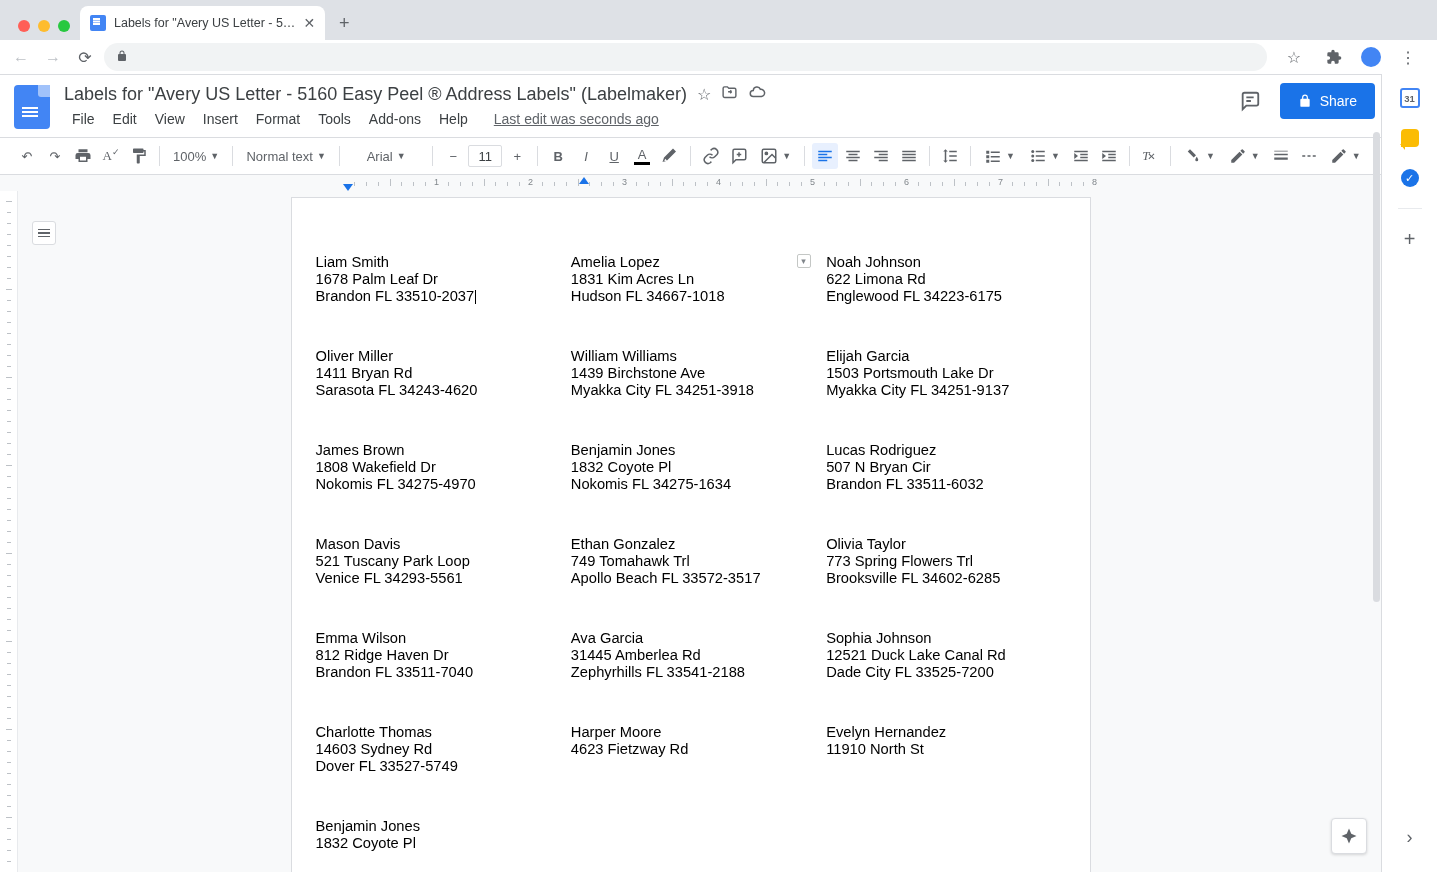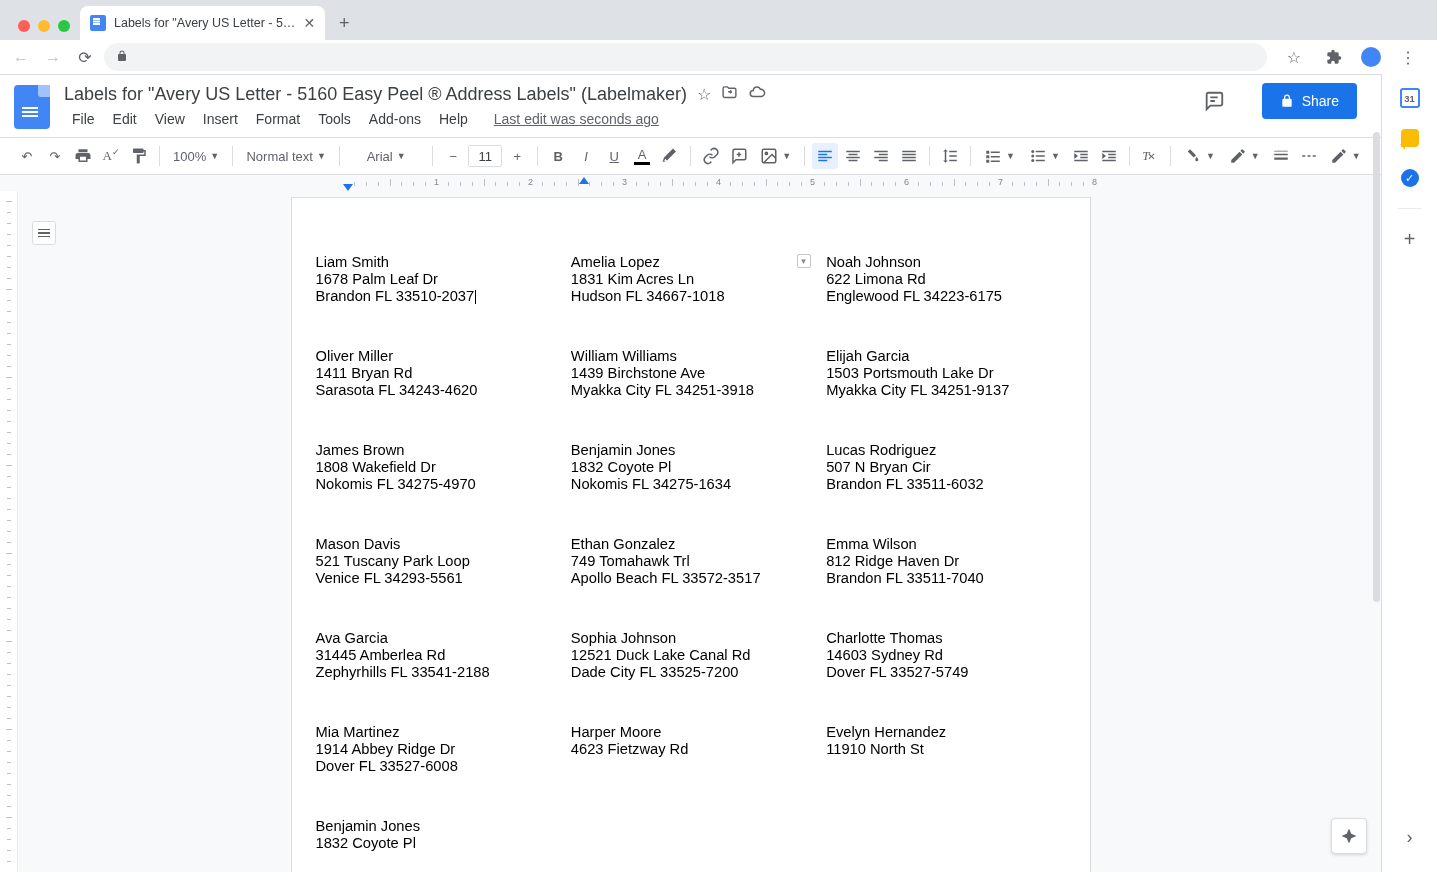--- a/index.html
+++ b/index.html
@@ -31,21 +31,21 @@
   .docs-header { display: flex; align-items: flex-start; padding: 8px 14px 0 14px; gap: 14px; }
   .docs-logo { width: 36px; height: 44px; background: #4285f4; border-radius: 4px; position: relative; margin-top: 2px; }
   .docs-logo::before { content:""; position:absolute; right:0; top:0; width:12px; height:12px; background:#a1c2fa; border-bottom-left-radius: 3px; }
   .docs-logo::after { content:""; position:absolute; left:8px; top:22px; width:16px; height:2px; background:#fff; box-shadow: 0 4px 0 #fff, 0 8px 0 #fff; }
   .title-row { display: flex; align-items: center; gap: 10px; }
   .doc-title { font-size: 18px; color: #3c4043; }
   .title-icon { color: #5f6368; font-size: 16px; }
   .menu-row { display: flex; align-items: center; gap: 2px; font-size: 14px; color: #3c4043; padding-top: 4px; }
   .menu-row span { padding: 2px 8px; cursor: pointer; border-radius: 3px; }
   .last-edit { color: #5f6368; text-decoration: underline; margin-left: 8px; }
-  .header-right { margin-left: auto; display: flex; align-items: center; gap: 34px; }
+  .header-right { margin-left: auto; display: flex; align-items: center; gap: 16px; }
   .comments-icon { width: 28px; height: 28px; display:flex; align-items:center; justify-content:center; color:#5f6368; }
   .share-btn { background: #1a73e8; color: #fff; border-radius: 4px; height: 36px; padding: 0 18px; display: flex; align-items: center; gap: 8px; font-size: 14px; font-weight: 500; cursor: pointer; }
   .avatar { width: 32px; height: 32px; border-radius: 50%; background: #4285f4; border: 2px solid #a1c2fa; }
 
   
   .toolbar { border-top: 1px solid #dadce0; border-bottom: 1px solid #dadce0; height: 38px; display: flex; align-items: center; padding: 0 14px; gap: 2px; font-size: 13px; color: #5f6368; margin-top: 8px; }
   .tbtn { min-width: 26px; height: 26px; display:flex; align-items:center; justify-content:center; border-radius: 3px; cursor: pointer; padding: 0 3px; }
   .tbtn.active { background: #e8f0fe; color: #1a73e8; }
   .sep { width: 1px; height: 20px; background: #dadce0; margin: 0 5px; }
   .dd { display:flex; align-items:center; gap:4px; padding: 0 6px; }
@@ -541,43 +541,43 @@
             <div>Mason Davis</div>
             <div>521 Tuscany Park Loop</div>
             <div>Venice FL 34293-5561</div>
           </div>
           <div class="label-cell">
             <div>Ethan Gonzalez</div>
             <div>749 Tomahawk Trl</div>
             <div>Apollo Beach FL 33572-3517</div>
           </div>
           <div class="label-cell">
+            <div>Olivia Taylor</div>
+            <div>773 Spring Flowers Trl</div>
+            <div>Brooksville FL 34602-6285</div>
+          </div>
+          <div class="label-cell">
             <div>Emma Wilson</div>
             <div>812 Ridge Haven Dr</div>
             <div>Brandon FL 33511-7040</div>
           </div>
           <div class="label-cell">
             <div>Ava Garcia</div>
             <div>31445 Amberlea Rd</div>
             <div>Zephyrhills FL 33541-2188</div>
           </div>
           <div class="label-cell">
             <div>Sophia Johnson</div>
             <div>12521 Duck Lake Canal Rd</div>
             <div>Dade City FL 33525-7200</div>
           </div>
           <div class="label-cell">
             <div>Charlotte Thomas</div>
             <div>14603 Sydney Rd</div>
             <div>Dover FL 33527-5749</div>
-          </div>
-          <div class="label-cell">
-            <div>Mia Martinez</div>
-            <div>1914 Abbey Ridge Dr</div>
-            <div>Dover FL 33527-6008</div>
           </div>
           <div class="label-cell">
             <div>Harper Moore</div>
             <div>4623 Fietzway Rd</div>
             <div></div>
           </div>
           <div class="label-cell">
             <div>Evelyn Hernandez</div>
             <div>11910 North St</div>
             <div></div>

